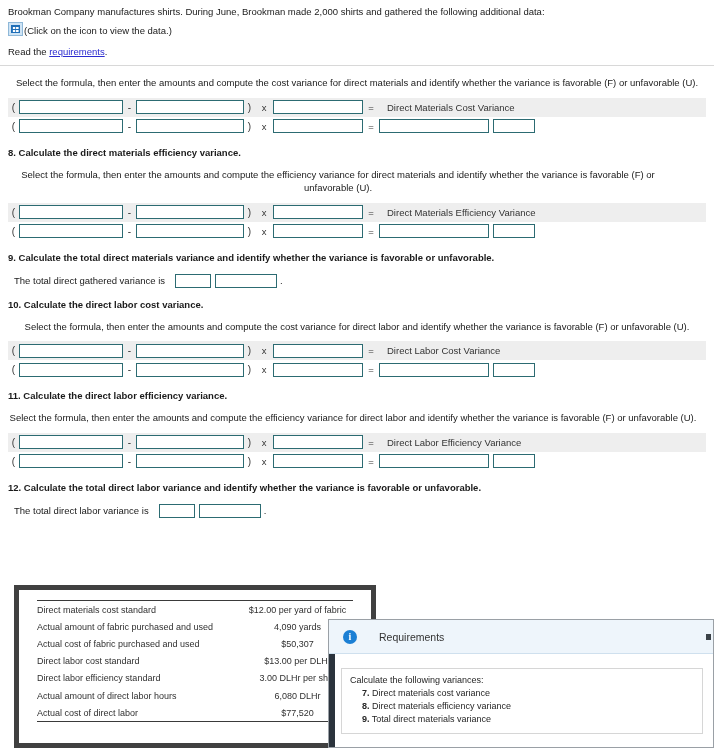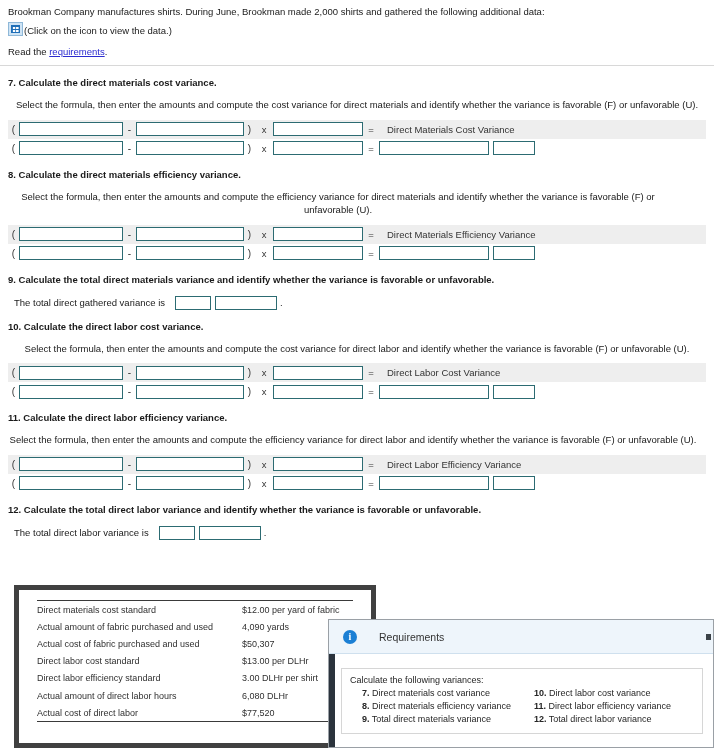--- a/index.html
+++ b/index.html
@@ -74,21 +74,21 @@
   #data-panel {
     position: absolute; left: 14px; top: 585px;
     width: 362px; height: 163px;
     background: #ffffff; border: 5px solid #404040;
     overflow: hidden;
   }
   #data-panel .dtable { margin: 10px 18px 0 18px; border-top: 1.6px solid #3a3a3a; }
   #data-panel table { width: 100%; border-collapse: collapse; }
   #data-panel td { font-size: 9px; color: #303030; padding: 3.6px 0 3.6px 0; }
   #data-panel td.lbl { width: 205px; }
-  #data-panel td.val { text-align: left; }
+  #data-panel td.val { text-align: center; }
   #data-panel .dbottom { border-top: 1.6px solid #3a3a3a; margin: 0 18px; }
 
   
   #req-dialog {
     position: absolute; left: 328px; top: 619px;
     width: 386px; height: 129px;
     background: #ffffff;
     border: 1px solid #9aa0a6;
     box-shadow: 0 0 0 0 transparent;
     overflow: hidden;
@@ -132,21 +132,20 @@
         </span>
       <span class="icon-caption">(Click on the icon to view the data.)</span>
     </div>
     <div class="read-line">
       <span>Read the </span><span class="req-link">requirements</span><span>.</span>
     </div>
   </div>
   <div class="hrule"></div>
 
   <div class="qblock">
-    <div class="qtitle">7. Calculate the direct materials cost variance.</div>
     <div class="qinstr">Select the formula, then enter the amounts and compute the cost variance for direct materials and identify whether the variance is favorable (F) or unfavorable (U).</div>
     <div class="formula">
       <div class="frow shaded r1">
         <span class="paren">(</span>
         <span class="ibox w1"></span>
         <span class="op">-</span>
         <span class="ibox w2"></span>
         <span class="paren">)</span>
         <span class="op xmul">x</span>
         <span class="ibox w3"></span>
@@ -325,23 +324,18 @@
     </div>
     <div class="rd-body">
       <div class="rd-box">
         <div class="rd-lead">Calculate the following variances:</div>
         <div class="rd-cols">
           <div class="rd-col" id="req-left">
               <div class="rd-item"><b>7.</b><span> Direct materials cost variance</span></div>
               <div class="rd-item"><b>8.</b><span> Direct materials efficiency variance</span></div>
               <div class="rd-item"><b>9.</b><span> Total direct materials variance</span></div>
             </div>
-          <div class="rd-col" id="req-right">
-              <div class="rd-item"><b>10.</b><span> Direct labor cost variance</span></div>
-              <div class="rd-item"><b>11.</b><span> Direct labor efficiency variance</span></div>
-              <div class="rd-item"><b>12.</b><span> Total direct labor variance</span></div>
-            </div>
         </div>
       </div>
     </div>
   </div>
 
 </div>
 
 </body></html>

